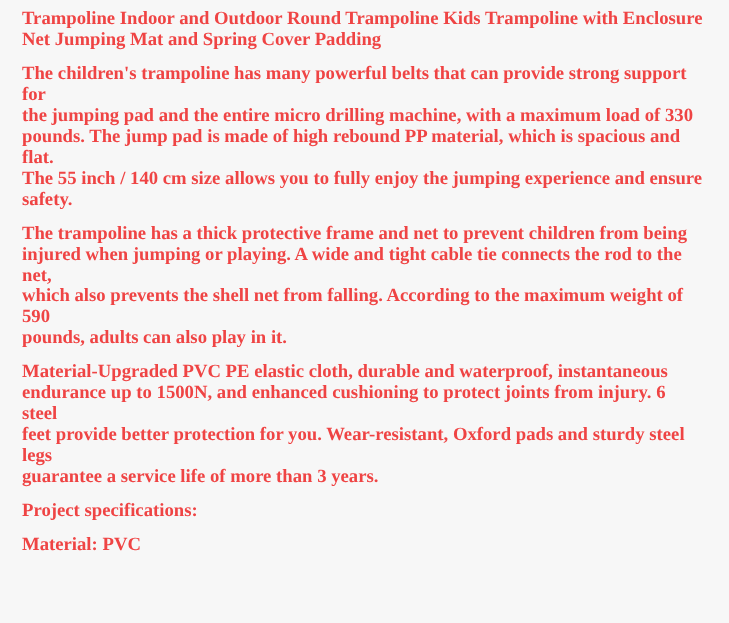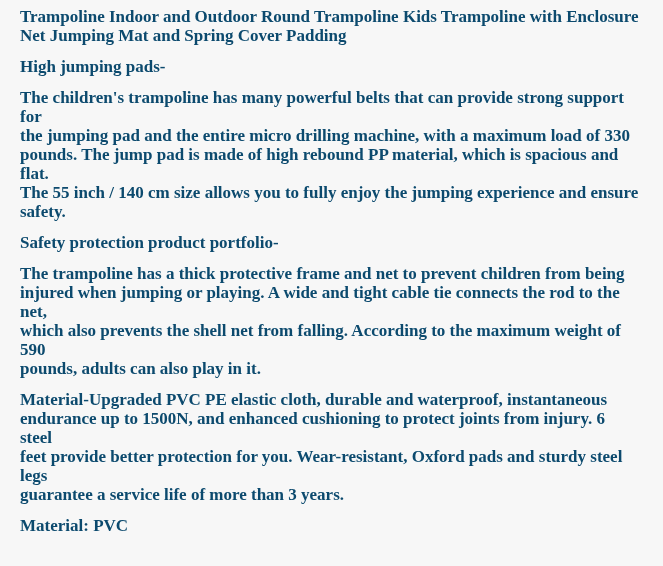--- a/index.html
+++ b/index.html
@@ -14,45 +14,43 @@
   }
   .doc {
     box-sizing: border-box;
     width: 663px;
     height: 544px;
     padding: 7px 23px 0 20px;
     font-family: "Liberation Serif", "DejaVu Serif", serif;
     font-weight: bold;
     font-size: 17px;
     line-height: 19px;
-    color: #0c4a6e;
+    color: #ef4444;
     overflow: hidden;
   }
   .doc p {
     margin: 0 0 12px 0;
     white-space: pre-line; 
   }
 </style>
 </head>
 <body>
 
 <div class="doc">
   <p>Trampoline Indoor and Outdoor Round Trampoline Kids Trampoline with Enclosure
 Net Jumping Mat and Spring Cover Padding</p>
-  <p>High jumping pads-</p>
   <p>The children's trampoline has many powerful belts that can provide strong support for
 the jumping pad and the entire micro drilling machine, with a maximum load of 330
 pounds. The jump pad is made of high rebound PP material, which is spacious and flat.
 The 55 inch / 140 cm size allows you to fully enjoy the jumping experience and ensure
 safety.</p>
-  <p>Safety protection product portfolio-</p>
   <p>The trampoline has a thick protective frame and net to prevent children from being
 injured when jumping or playing. A wide and tight cable tie connects the rod to the net,
 which also prevents the shell net from falling. According to the maximum weight of 590
 pounds, adults can also play in it.</p>
   <p>Material-Upgraded PVC PE elastic cloth, durable and waterproof, instantaneous
 endurance up to 1500N, and enhanced cushioning to protect joints from injury. 6 steel
 feet provide better protection for you. Wear-resistant, Oxford pads and sturdy steel legs
 guarantee a service life of more than 3 years.</p>
+  <p>Project specifications:</p>
   <p>Material: PVC</p>
-  <p>Project specifications:</p>
 
 </div>
 
 </body></html>

